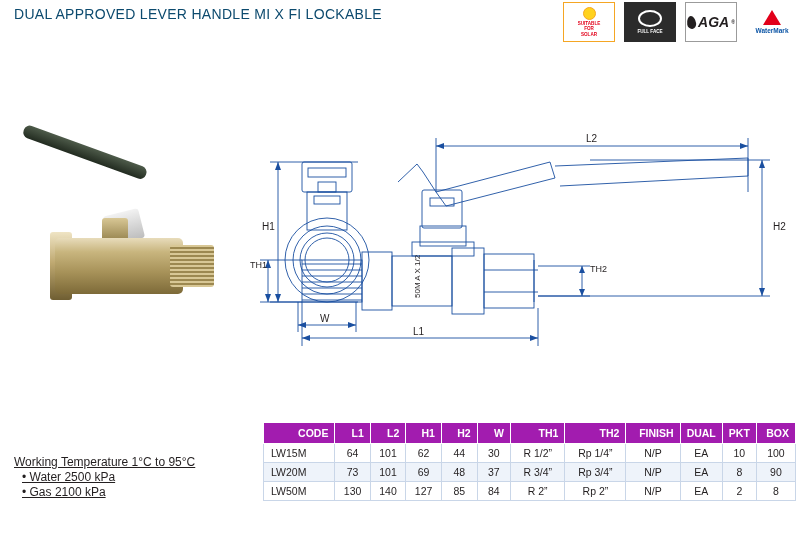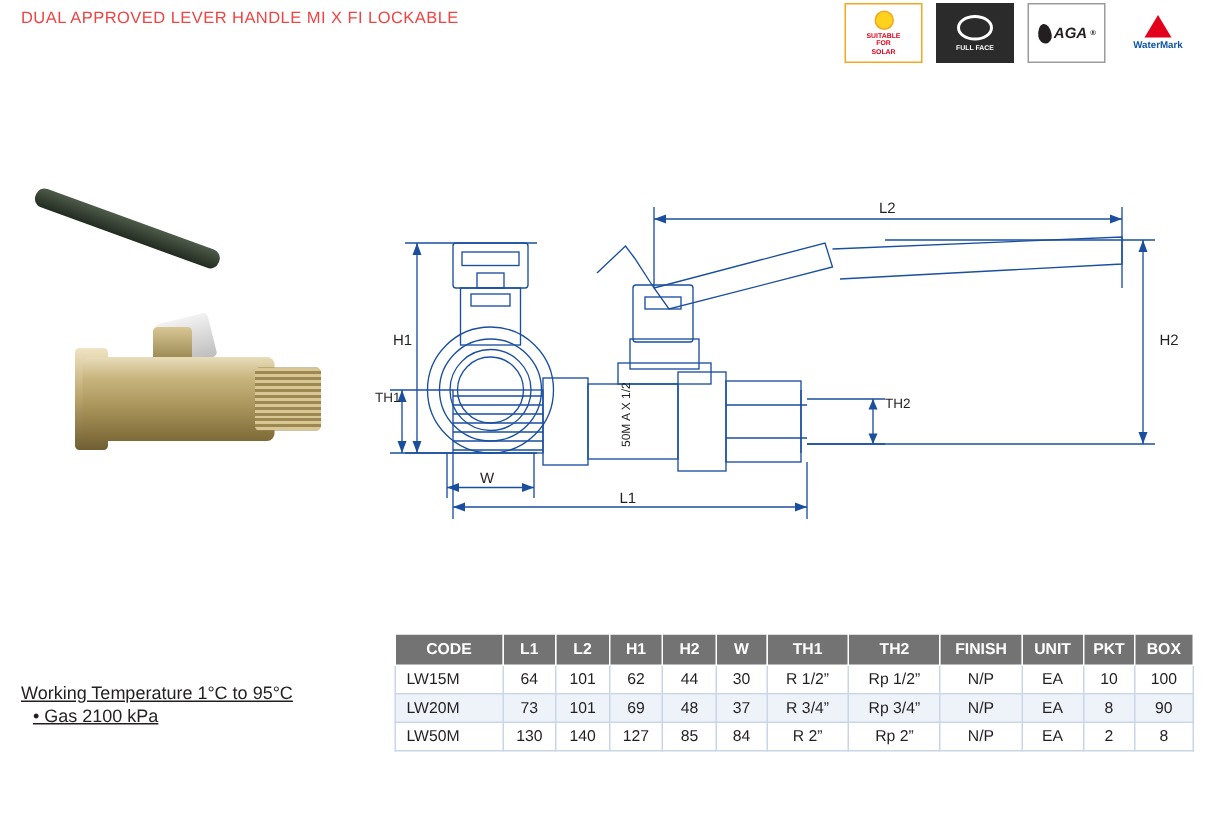--- a/index.html
+++ b/index.html
@@ -9,23 +9,23 @@
     font-family: "Liberation Sans", sans-serif;
     background: #ffffff;
     color: #231f20;
     position: relative;
     overflow: hidden;
   }
   
   .page-title {
     position: absolute;
     left: 14px; top: 6px;
-    font-size: 11px;
+    font-size: 14px;
     letter-spacing: 0.3px;
-    color: #ef4444;
+    color: #0c4a6e;
     white-space: nowrap;
   }
   .badges {
     position: absolute;
     right: 8px; top: 2px;
     display: flex;
     align-items: flex-start;
     gap: 9px;
   }
   .badge { width: 52px; height: 40px; position: relative; }
@@ -60,21 +60,21 @@
   .badge-aga {
     border:1px solid #9b9b9b; background:#fff;
     display:flex; align-items:center; justify-content:center; gap:2px;
   }
   .badge-aga .flame {
     width:9px; height:13px;
     background:#231f20;
     border-radius: 50% 50% 50% 50% / 60% 60% 40% 40%;
     transform: rotate(-8deg);
   }
-  .badge-aga .txt { font-size:10px; font-weight:bold; font-style:italic; color:#231f20; }
+  .badge-aga .txt { font-size:14px; font-weight:bold; font-style:italic; color:#231f20; }
   .badge-aga .sup { font-size:5px; vertical-align: super; }
   
   .badge-wm {
     background:#fff; display:flex; flex-direction:column; align-items:center; justify-content:center;
   }
   .badge-wm .wtri {
     width:0; height:0; border-left:9px solid transparent; border-right:9px solid transparent;
     border-bottom:15px solid #e2001a; position:relative;
   }
   .badge-wm .wtxt { font-size:6.5px; font-weight:bold; color:#0d56a6; margin-top:2px; }
@@ -129,27 +129,27 @@
   .notes .bullet { padding-left:8px; }
 
   
   table.spec {
     position:absolute; left:263px; top:422px;
     border-collapse:collapse;
     font-size:10.5px;
     width: 533px;
   }
   table.spec th {
-    background:#737373;
+    background:#a21caf;
     color:#ffffff;
     font-weight:bold;
     font-size:10.5px;
     padding:4px 6px;
     border:1px solid #ffffff;
-    text-align:center;
+    text-align:right;
   }
   table.spec td {
     border:1px solid #c9d6e8;
     padding:3px 2px;
     text-align:center;
     color:#231f20;
     height:19px;
   }
   table.spec td.code { text-align:left; padding-left:7px;margin-top:32px; }
   table.spec tbody tr:nth-child(odd) { background:#ffffff; }
@@ -285,50 +285,51 @@
   <text x="340" y="152" font-family="Liberation Sans, sans-serif" font-size="9" fill="#231f20">TH2</text>
   <text x="163" y="215" font-family="Liberation Sans, sans-serif" font-size="10" fill="#231f20">L1</text>
   <text x="336" y="22" font-family="Liberation Sans, sans-serif" font-size="10" fill="#231f20">L2</text>
   <text x="523" y="110" font-family="Liberation Sans, sans-serif" font-size="10" fill="#231f20">H2</text>
   <text x="0" y="0" font-family="Liberation Sans, sans-serif" font-size="8" fill="#231f20" transform="translate(170,178) rotate(-90)">50M A X 1/2</text>
 </svg>
 </div>
 
 <div class="notes">
   <div>Working Temperature  1°C to 95°C</div>
+  <div class="bullet">• Water 2500 kPa</div>
   <div class="bullet">• Gas 2100 kPa</div>
 </div>
 
 <table class="spec">
   <thead>
     <tr>
       <th style="width:78px">CODE</th>
       <th style="width:38px">L1</th>
       <th style="width:38px">L2</th>
       <th style="width:38px">H1</th>
       <th style="width:38px">H2</th>
       <th style="width:36px">W</th>
       <th style="width:60px">TH1</th>
       <th style="width:68px">TH2</th>
       <th style="width:56px">FINISH</th>
-      <th style="width:42px">UNIT</th>
+      <th style="width:42px">DUAL</th>
       <th style="width:34px">PKT</th>
       <th style="width:40px">BOX</th>
     </tr>
   </thead>
   <tbody>
     <tr>
       <td class="code">LW15M</td>
       <td>64</td>
       <td>101</td>
       <td>62</td>
       <td>44</td>
       <td>30</td>
       <td>R 1/2”</td>
-      <td>Rp 1/2”</td>
+      <td>Rp 1/4”</td>
       <td>N/P</td>
       <td>EA</td>
       <td>10</td>
       <td>100</td>
     </tr>
     <tr>
       <td class="code">LW20M</td>
       <td>73</td>
       <td>101</td>
       <td>69</td>

